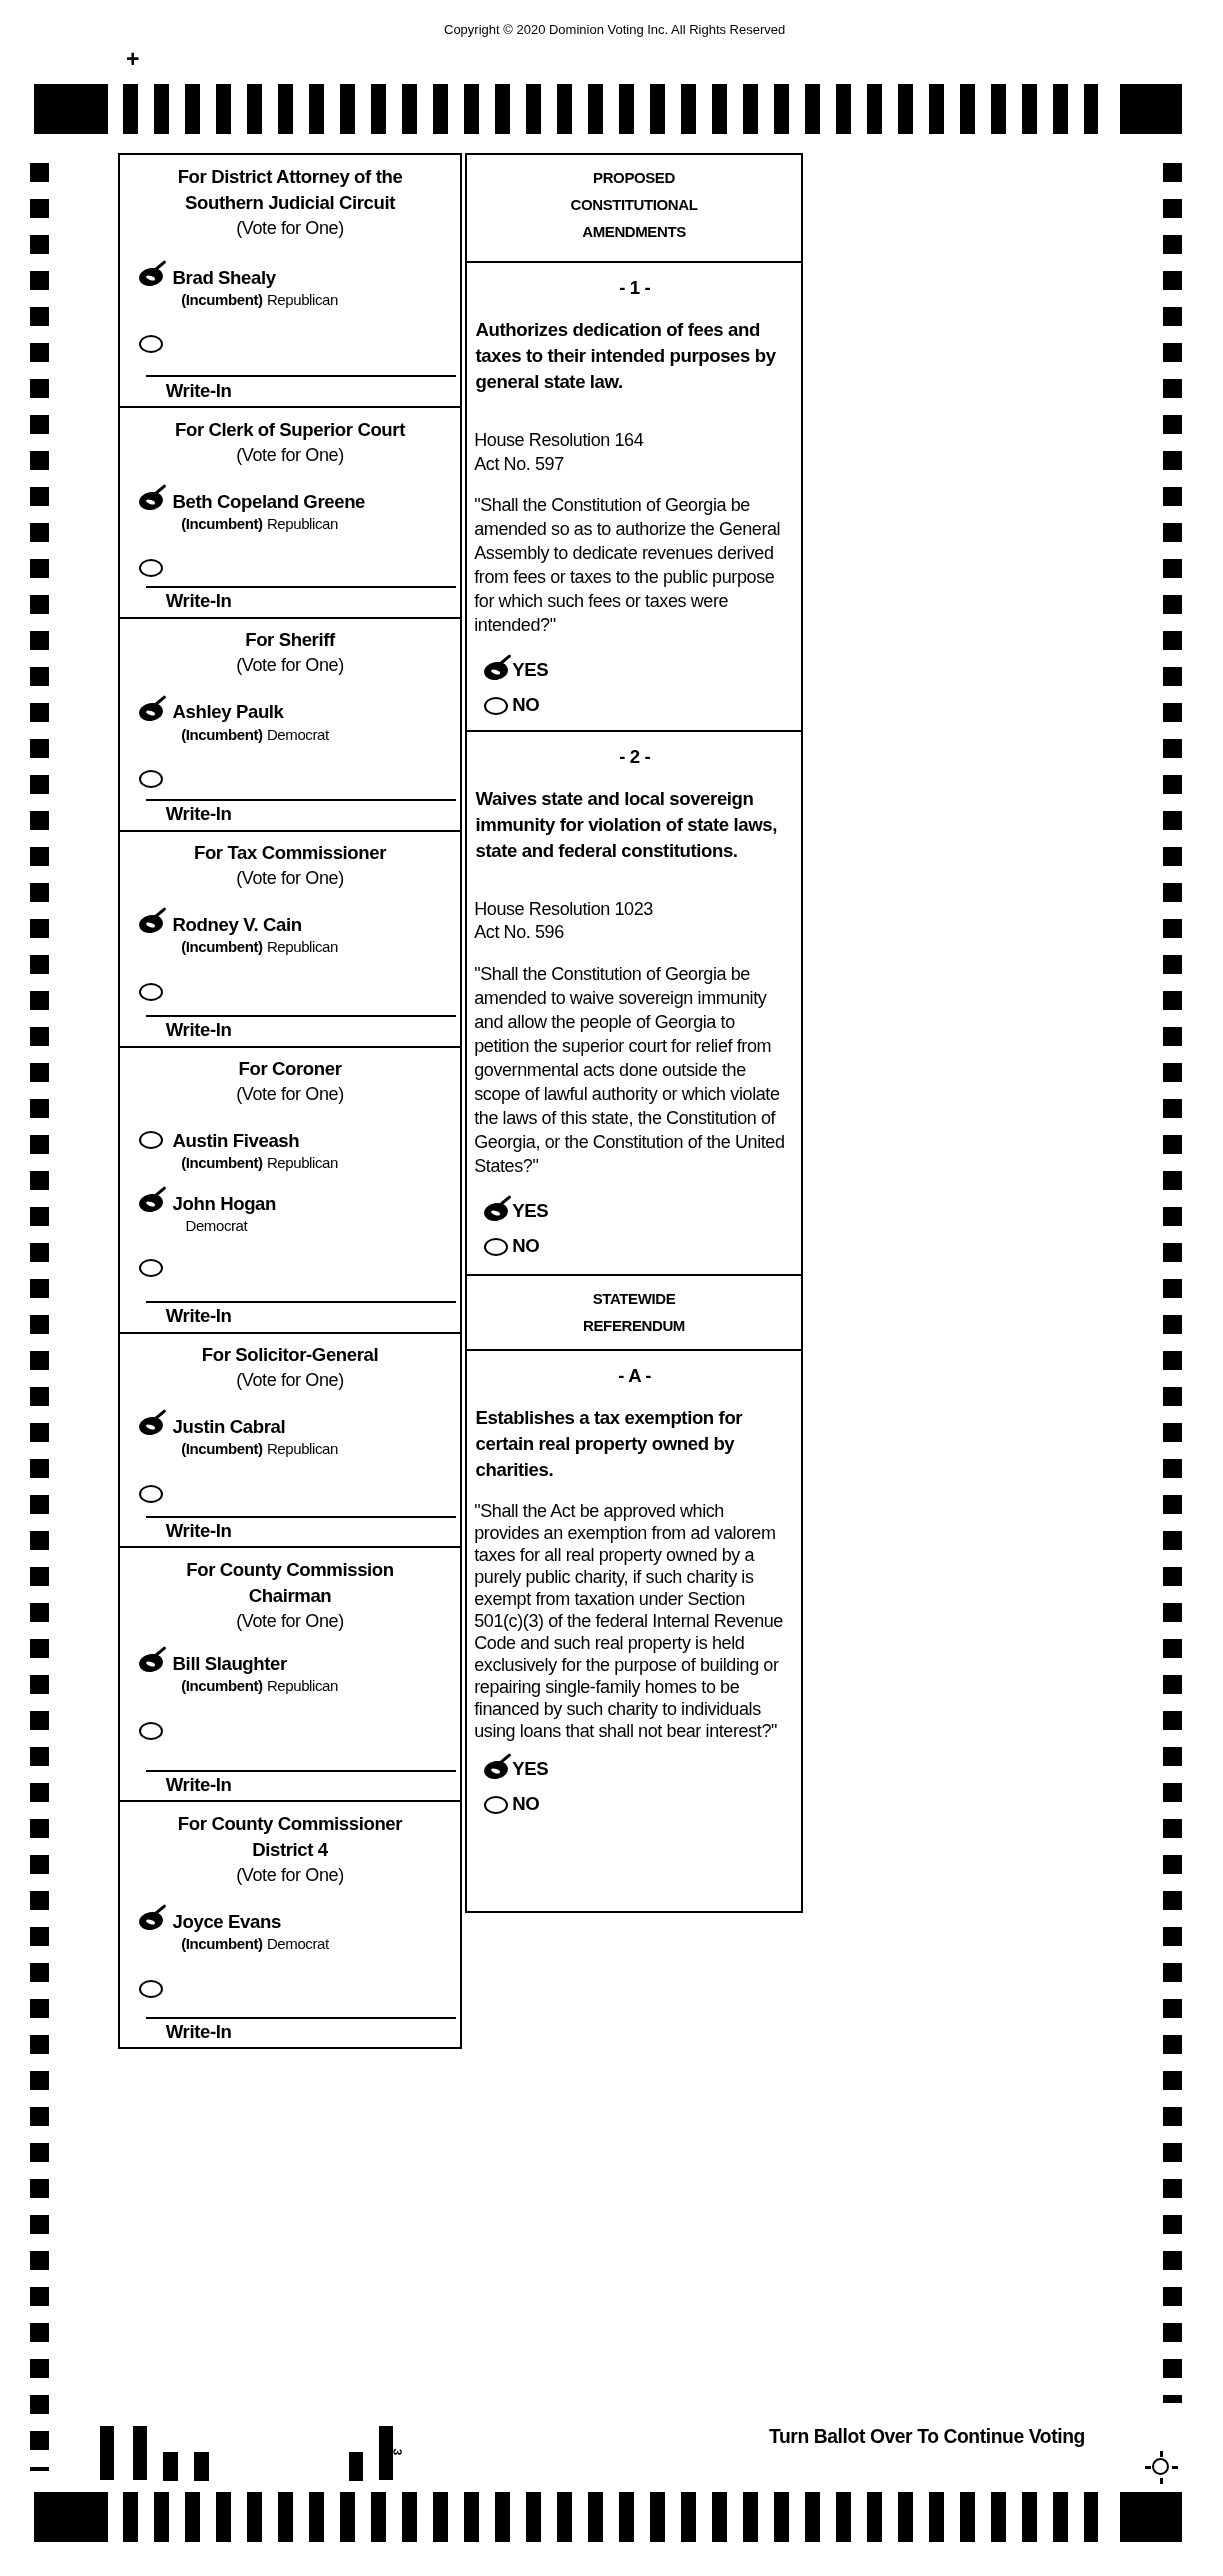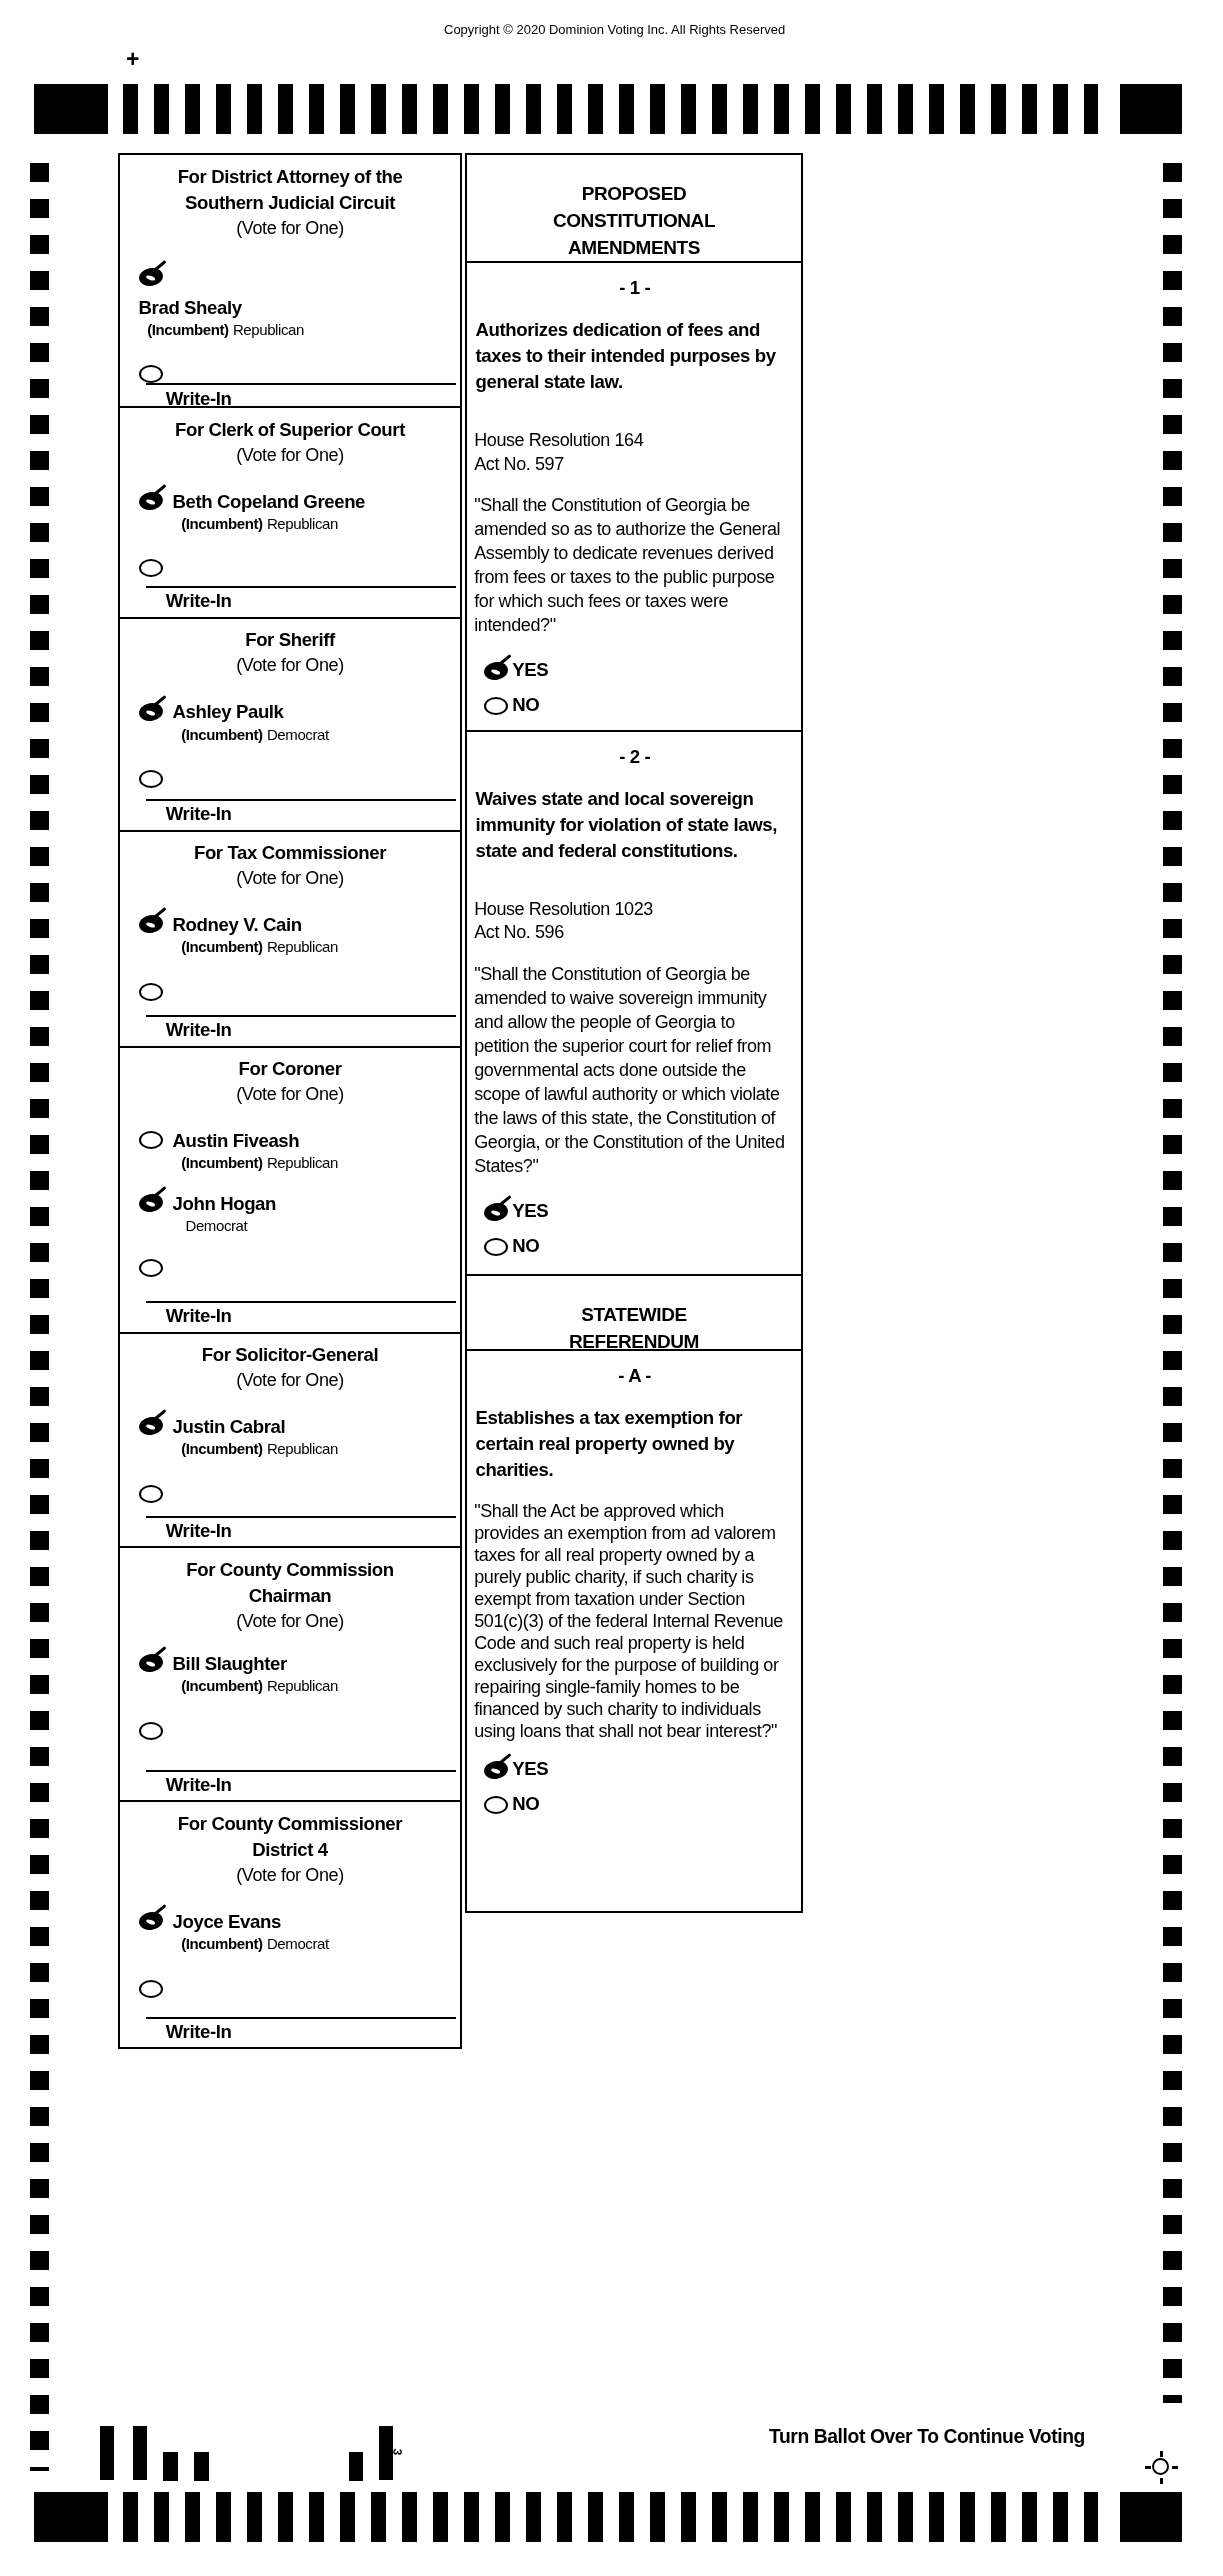--- a/index.html
+++ b/index.html
@@ -23,41 +23,41 @@
   .lc{position:absolute;left:118px;top:153px;width:344px;}
   .rc{position:absolute;left:465px;top:153px;width:338px;}
   .lc > section + section, .rc > section + section{margin-top:-2.1px;}
 
   
   .contest{box-sizing:border-box;border:2.1px solid #000;background:#fff;
     display:flex;flex-direction:column;padding:8.6px 4.3px 0 4.3px;}
   .c-title{font-weight:bold;font-size:18.6px;line-height:26px;text-align:center;}
   .c-vote{font-size:18px;line-height:24px;text-align:center;}
   .cand{display:flex;align-items:flex-start;gap:10px;margin:23px 0 0 14.3px;}
-  .cand.first-da{margin-top:26px;flex-direction:column;}
+  .cand.first-da{margin-top:26px;}
   .cand.gap-lg{margin-top:19px;}
   .cname{font-weight:bold;font-size:18.6px;line-height:23px;}
   .csub{font-size:15px;line-height:18.6px;margin:2.1px 0 0 8.6px;}
   .csub .inc{font-weight:bold;margin-right:4.3px;}
   .empty-row{margin-top:24px;}
   .writein{margin:auto 0 0 21.5px;border-top:2.1px solid #000;
     padding:2.1px 0 5px 20px;font-weight:bold;font-size:18.6px;line-height:21.5px;}
 
   
   .oval{width:24px;height:18px;border:2.1px solid #000;border-radius:50%;
     background:#fff;flex:none;box-sizing:border-box;margin-top:2.1px;position:relative;}
   .oval.filled{background:#000;border-color:#000;transform:rotate(-10deg);}
   .oval.filled::before{content:"";position:absolute;left:5px;top:6.4px;width:9.3px;height:3.6px;
     background:#fff;border-radius:50%;transform:rotate(28deg);}
   .oval.filled::after{content:"";position:absolute;right:-7.9px;top:-3.6px;width:13.6px;height:2.9px;
     background:#000;border-radius:1.4px;transform:rotate(-30deg);}
 
   
   .m-header{box-sizing:border-box;border:2.1px solid #000;text-align:center;
-    font-weight:bold;font-size:19px;line-height:27px;padding-top:25px;}
+    font-weight:bold;font-size:15px;line-height:27px;padding-top:9px;}
   .measure{box-sizing:border-box;border:2.1px solid #000;padding:0 5.7px 0 7.2px;}
   .m-num{text-align:center;font-weight:bold;font-size:18.6px;line-height:24px;margin-top:13px;}
   .m-summary{font-weight:bold;font-size:18.6px;line-height:26px;margin:17px 5.7px 0 1.4px;}
   .m-auth{font-size:18px;line-height:23.6px;margin-top:34px;}
   .m-question{font-size:18px;line-height:24px;margin-top:17px;padding-right:2.9px;}
   .m-question.tight{line-height:22px;}
   .m-choices{margin-top:18.6px;}
   .m-choices.tight{margin-top:13px;}
   .choice{display:flex;align-items:center;gap:4px;margin-left:10px;height:29px;}
   .choice + .choice{margin-top:5.7px;}

